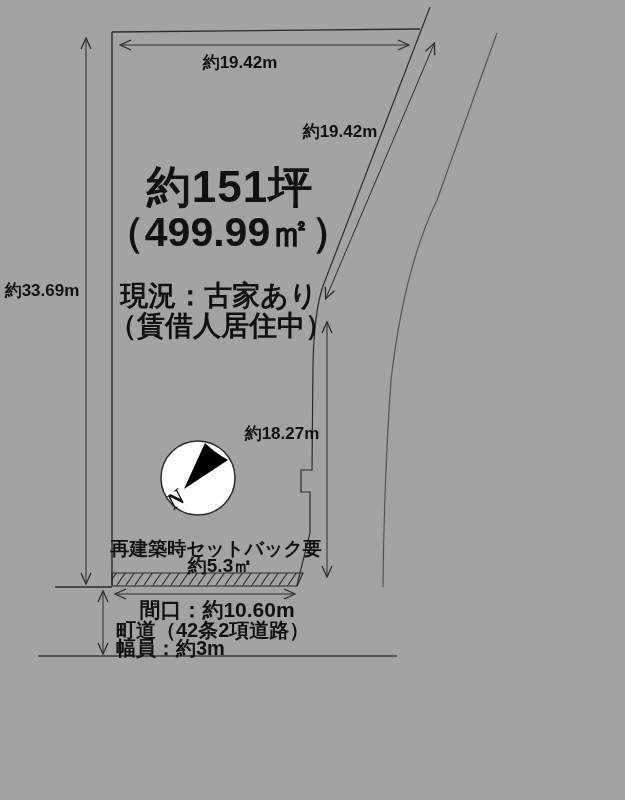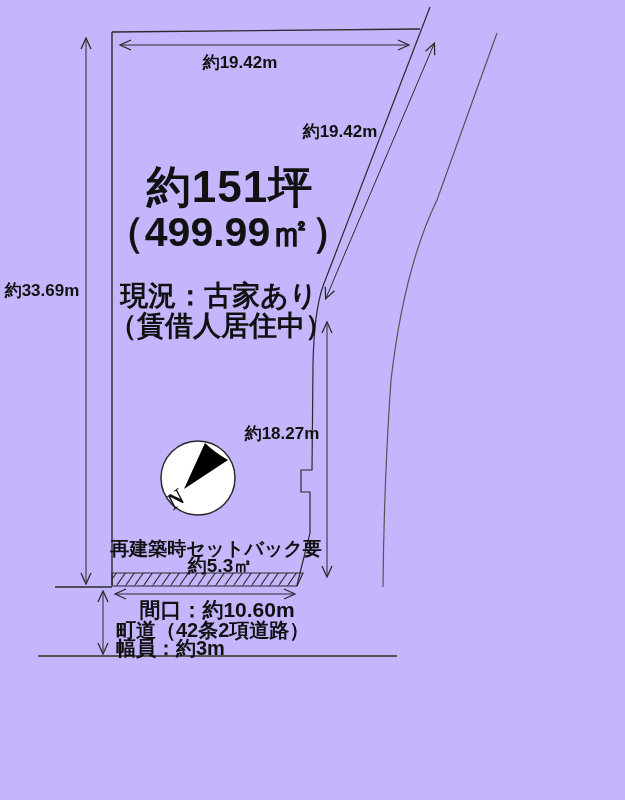--- a/index.html
+++ b/index.html
@@ -1,20 +1,20 @@
 <!DOCTYPE html>
 <html><head>
 <meta charset="utf-8">
 <style>
   html, body { margin: 0; padding: 0; background: #ffffff; }
   .canvas {
     position: relative;
     width: 625px;
     height: 800px;
-    background: #c4b5fd;
+    background: #a3a3a3;
     overflow: hidden;
     font-family: "Liberation Sans", sans-serif;
   }
   .canvas svg { position: absolute; left: 0; top: 0; }
   text {
     fill: #111111;
     font-family: "Liberation Sans", sans-serif;
   }
   .dim-label   { font-size: 17px; font-weight: 600; }
   .big-label   { font-size: 44px; font-weight: 600; letter-spacing: 1px; }

